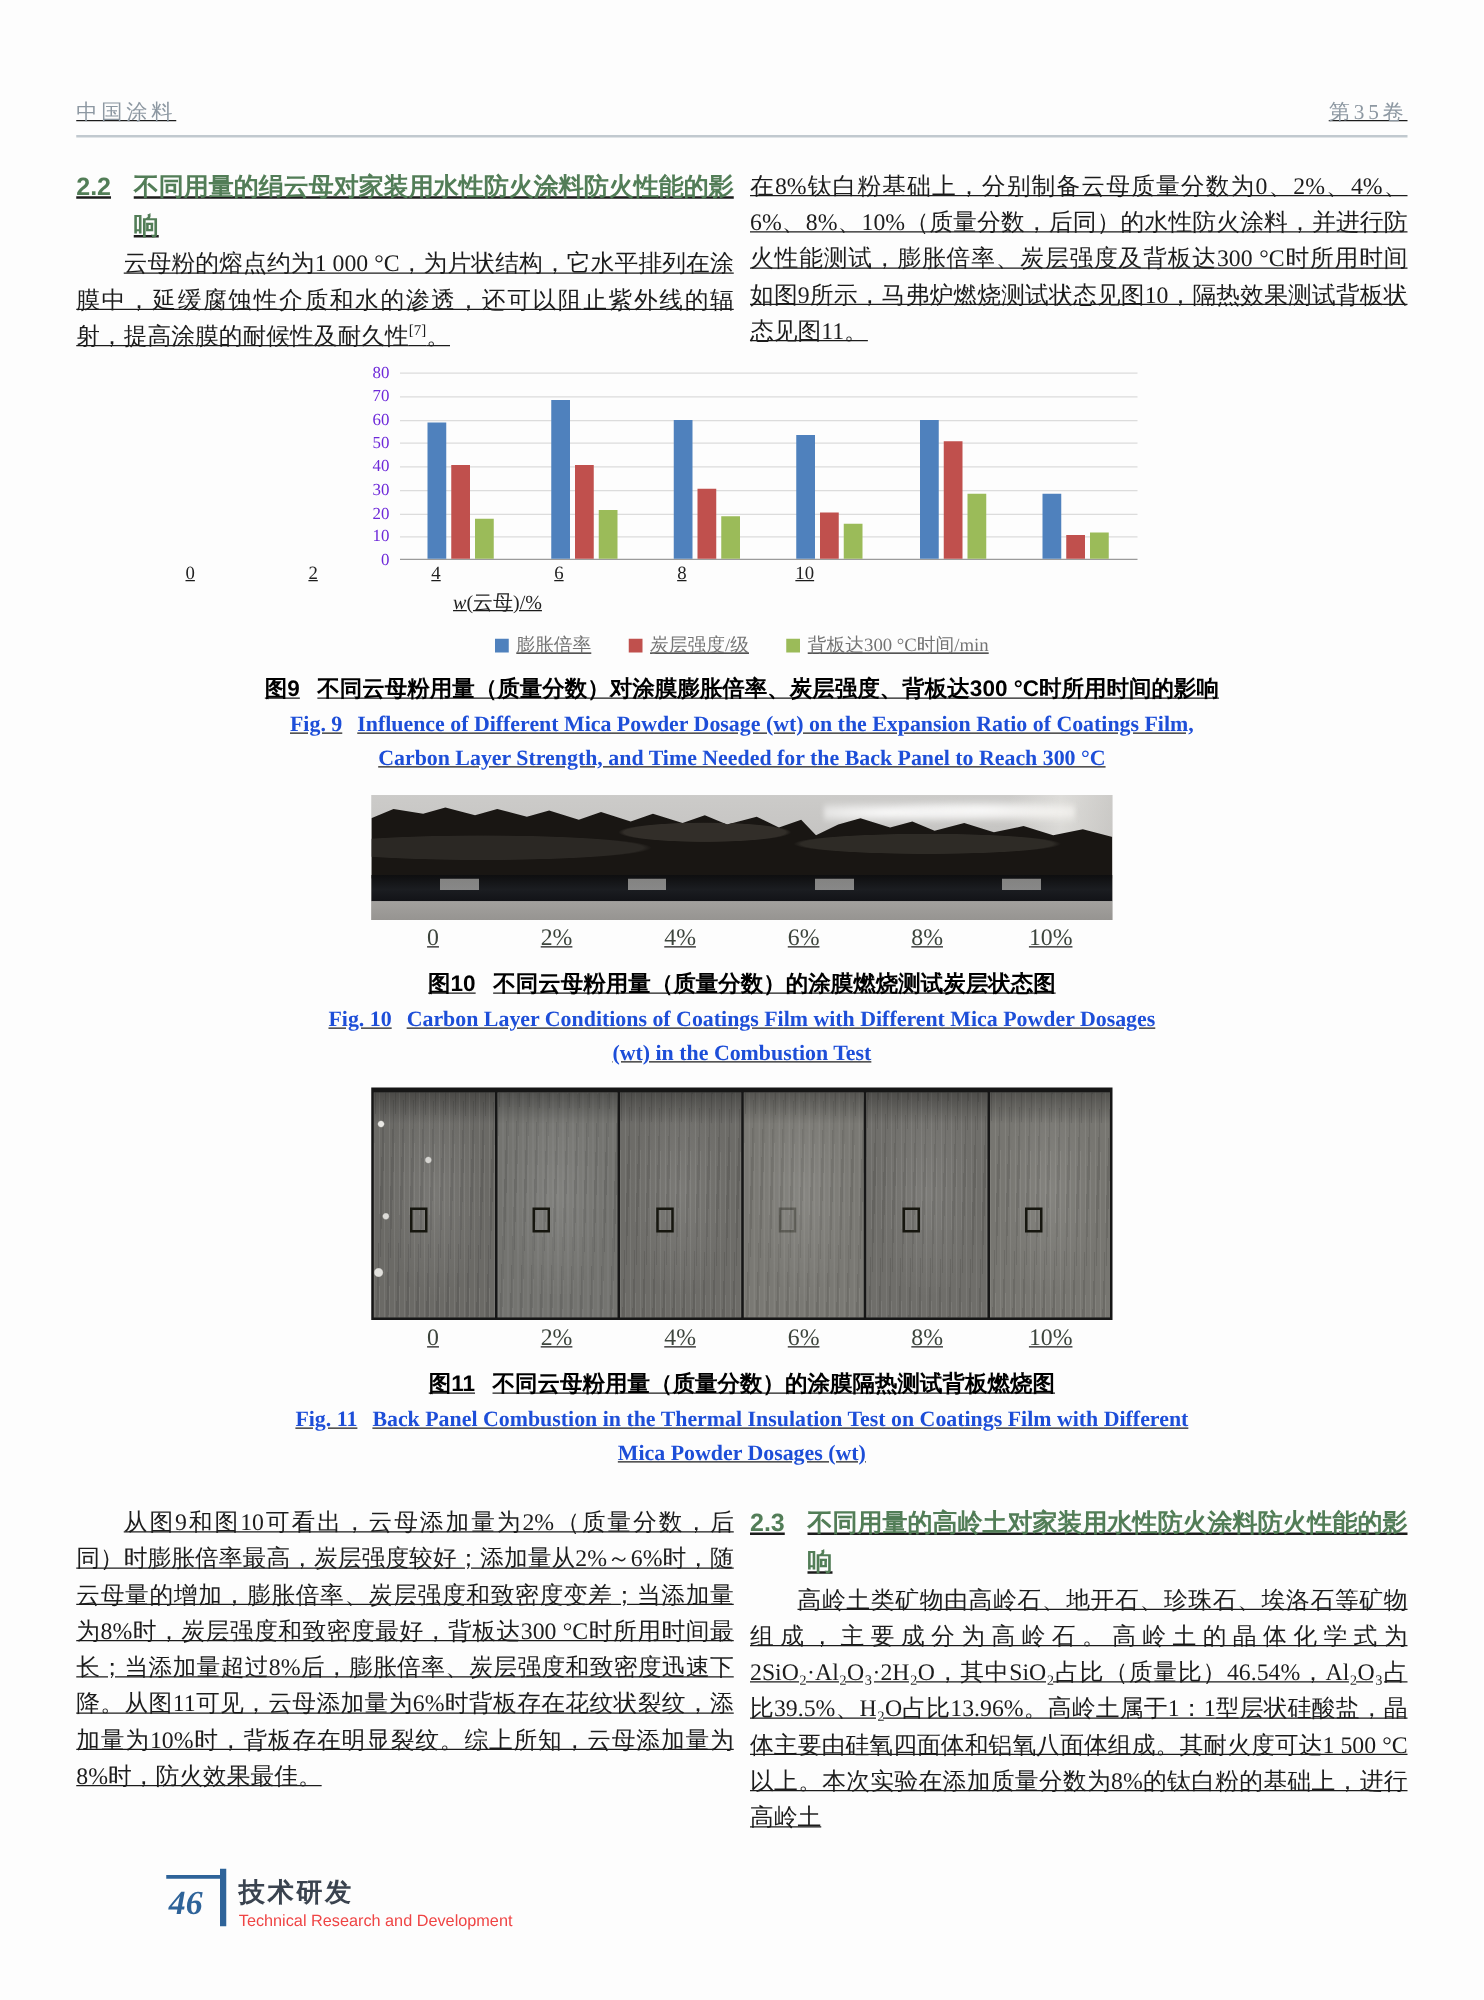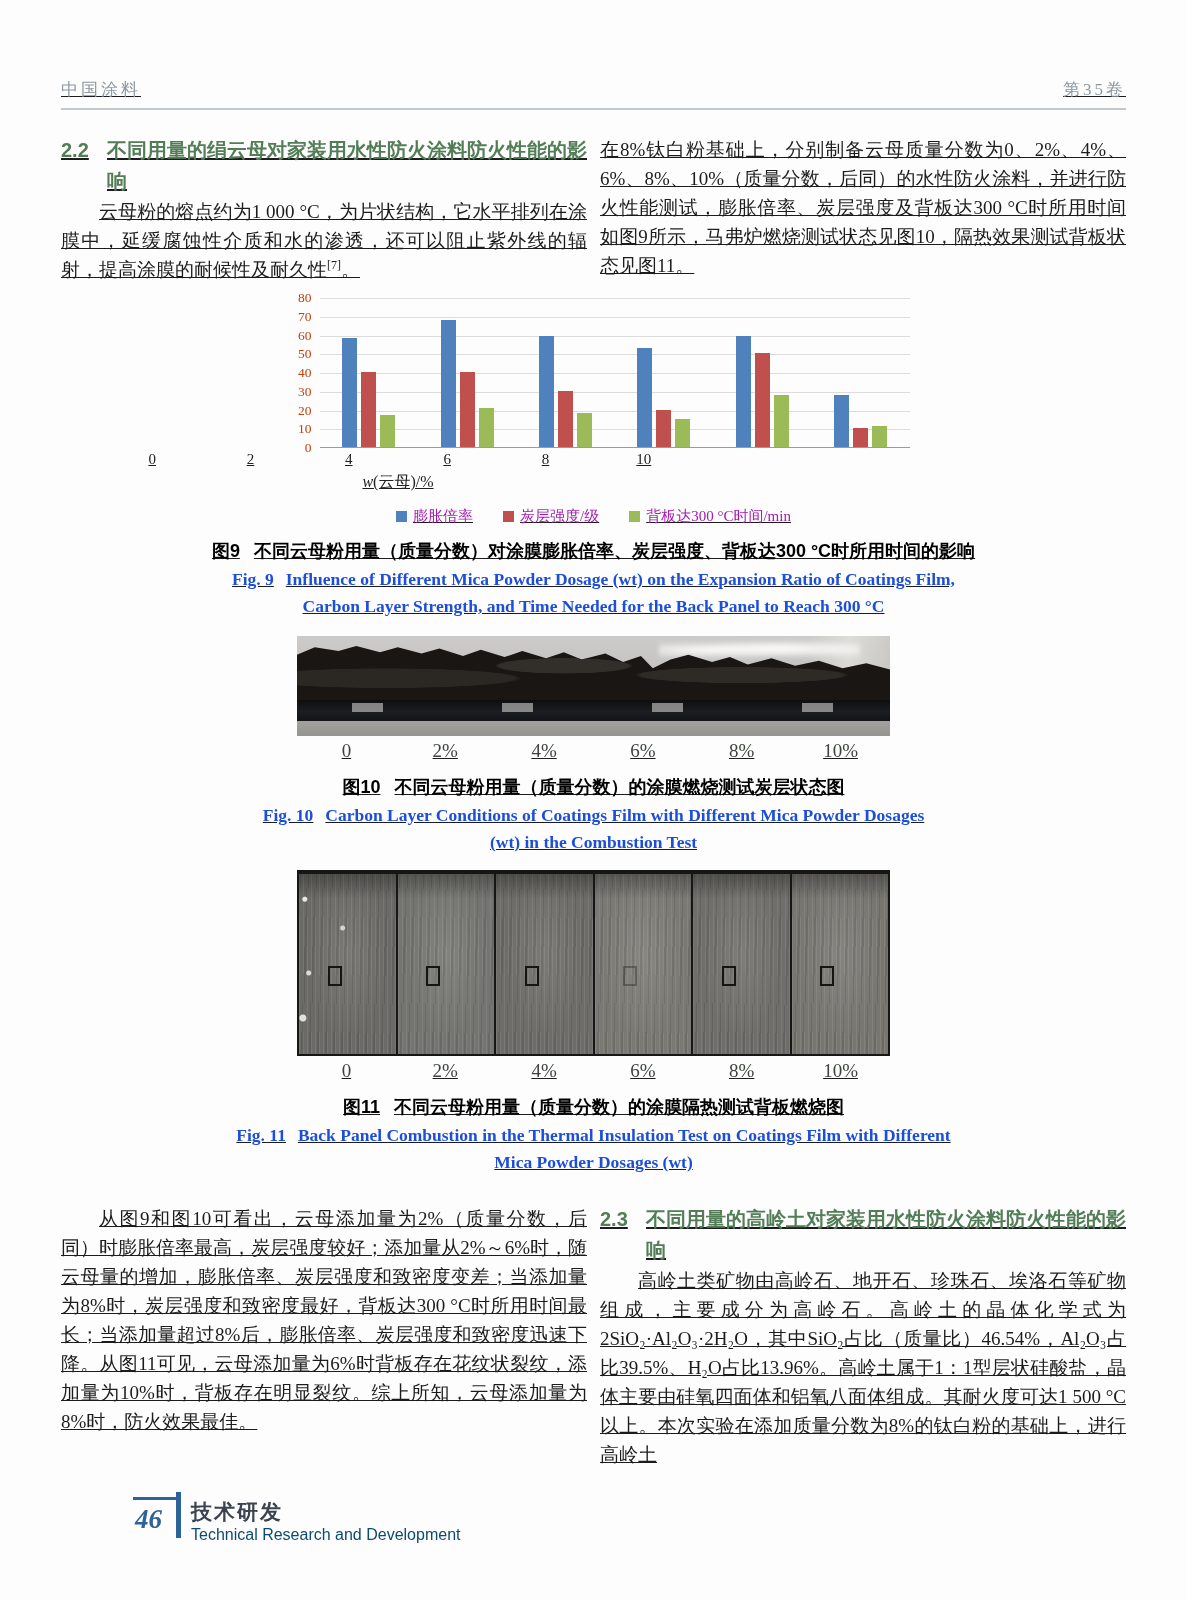--- a/index.html
+++ b/index.html
@@ -33,31 +33,31 @@
   .body-para{margin:0;font-size:19px;line-height:29px;text-align:justify;}
   .indent{text-indent:2em;}
   .body-para sup{font-size:12px;line-height:0;}
 
   
   .fig{margin:0;text-align:center;}
   .fig9{margin-top:14px;}
   .chart-area{width:632px;margin:0 auto;display:flex;}
   .y-axis{position:relative;width:42px;height:150px;flex:none;}
   .y-axis span{position:absolute;right:8px;width:30px;text-align:right;
-    font-size:13.5px;color:#c2410c;transform:translateY(50%);}
+    font-size:13.5px;color:#6d28d9;transform:translateY(50%);}
   .plot{position:relative;width:590px;height:150px;flex:none;}
   .gridline{position:absolute;left:0;right:0;height:1px;background:#dcdcdc;}
   .axis-bottom{position:absolute;left:0;right:0;bottom:0;height:1px;background:#9b9b9b;}
   .bar{position:absolute;bottom:1px;}
   .x-labels{width:590px;margin:3px 0 0 42px;display:flex;font-size:15px;color:#222;}
   .x-labels span{flex:1;text-align:center;}
   .x-title{width:590px;margin:4px 0 0 42px;font-size:16px;color:#222;}
   .x-title .ital{font-style:italic;}
   .chart-legend{display:flex;justify-content:center;gap:30px;margin-top:14px;
-    font-size:15px;color:#a21caf;align-items:center;}
+    font-size:15px;color:#737373;align-items:center;}
   .legend-item{display:flex;align-items:center;gap:6px;}
   .legend-swatch{width:11px;height:11px;display:inline-block;flex:none;}
 
   
   .caption-zh{margin-top:13px;font-family:"Liberation Sans","DejaVu Sans",sans-serif;
     font-weight:bold;font-size:18px;color:#000;}
   .caption-zh .cap-label{margin-right:14px;}
   .caption-en{margin:3px auto 0;font-family:"Liberation Serif","DejaVu Serif",serif;
     font-weight:bold;font-size:17.5px;line-height:27px;color:#1d4ed8;}
   .cap-en-label{margin-right:12px;}
@@ -110,21 +110,21 @@
       radial-gradient(circle at 4% 80%,#e2e1dd 0 3px,rgba(0,0,0,0) 4px),
       radial-gradient(circle at 45% 30%,#d5d4d0 0 2px,rgba(0,0,0,0) 3px);}
 
   
   .pg-footer{position:absolute;left:133px;bottom:56px;display:flex;align-items:flex-start;}
   .pg-num{font-family:"Liberation Serif","DejaVu Serif",serif;font-style:italic;font-weight:bold;
     font-size:27px;color:#2e6399;border-top:3px solid #2e6399;padding:3px 14px 0 2px;line-height:1.2;}
   .vbar{width:5px;height:46px;background:#2e6399;margin-top:-5px;flex:none;}
   .dept{margin-left:10px;text-align:left;font-family:"Liberation Sans","DejaVu Sans",sans-serif;}
   .dept-zh{font-size:21px;font-weight:bold;color:#3a434f;letter-spacing:2px;line-height:1.2;margin-top:2px;}
-  .dept-en{font-size:16px;color:#0c4a6e;margin-top:2px;}
+  .dept-en{font-size:13px;color:#ef4444;margin-top:2px;}
 </style>
 </head>
 <body>
 
 <div class="page">
 
   <div class="pg-header">
     <span>中国涂料</span>
     <span>第35卷</span>
   </div>

